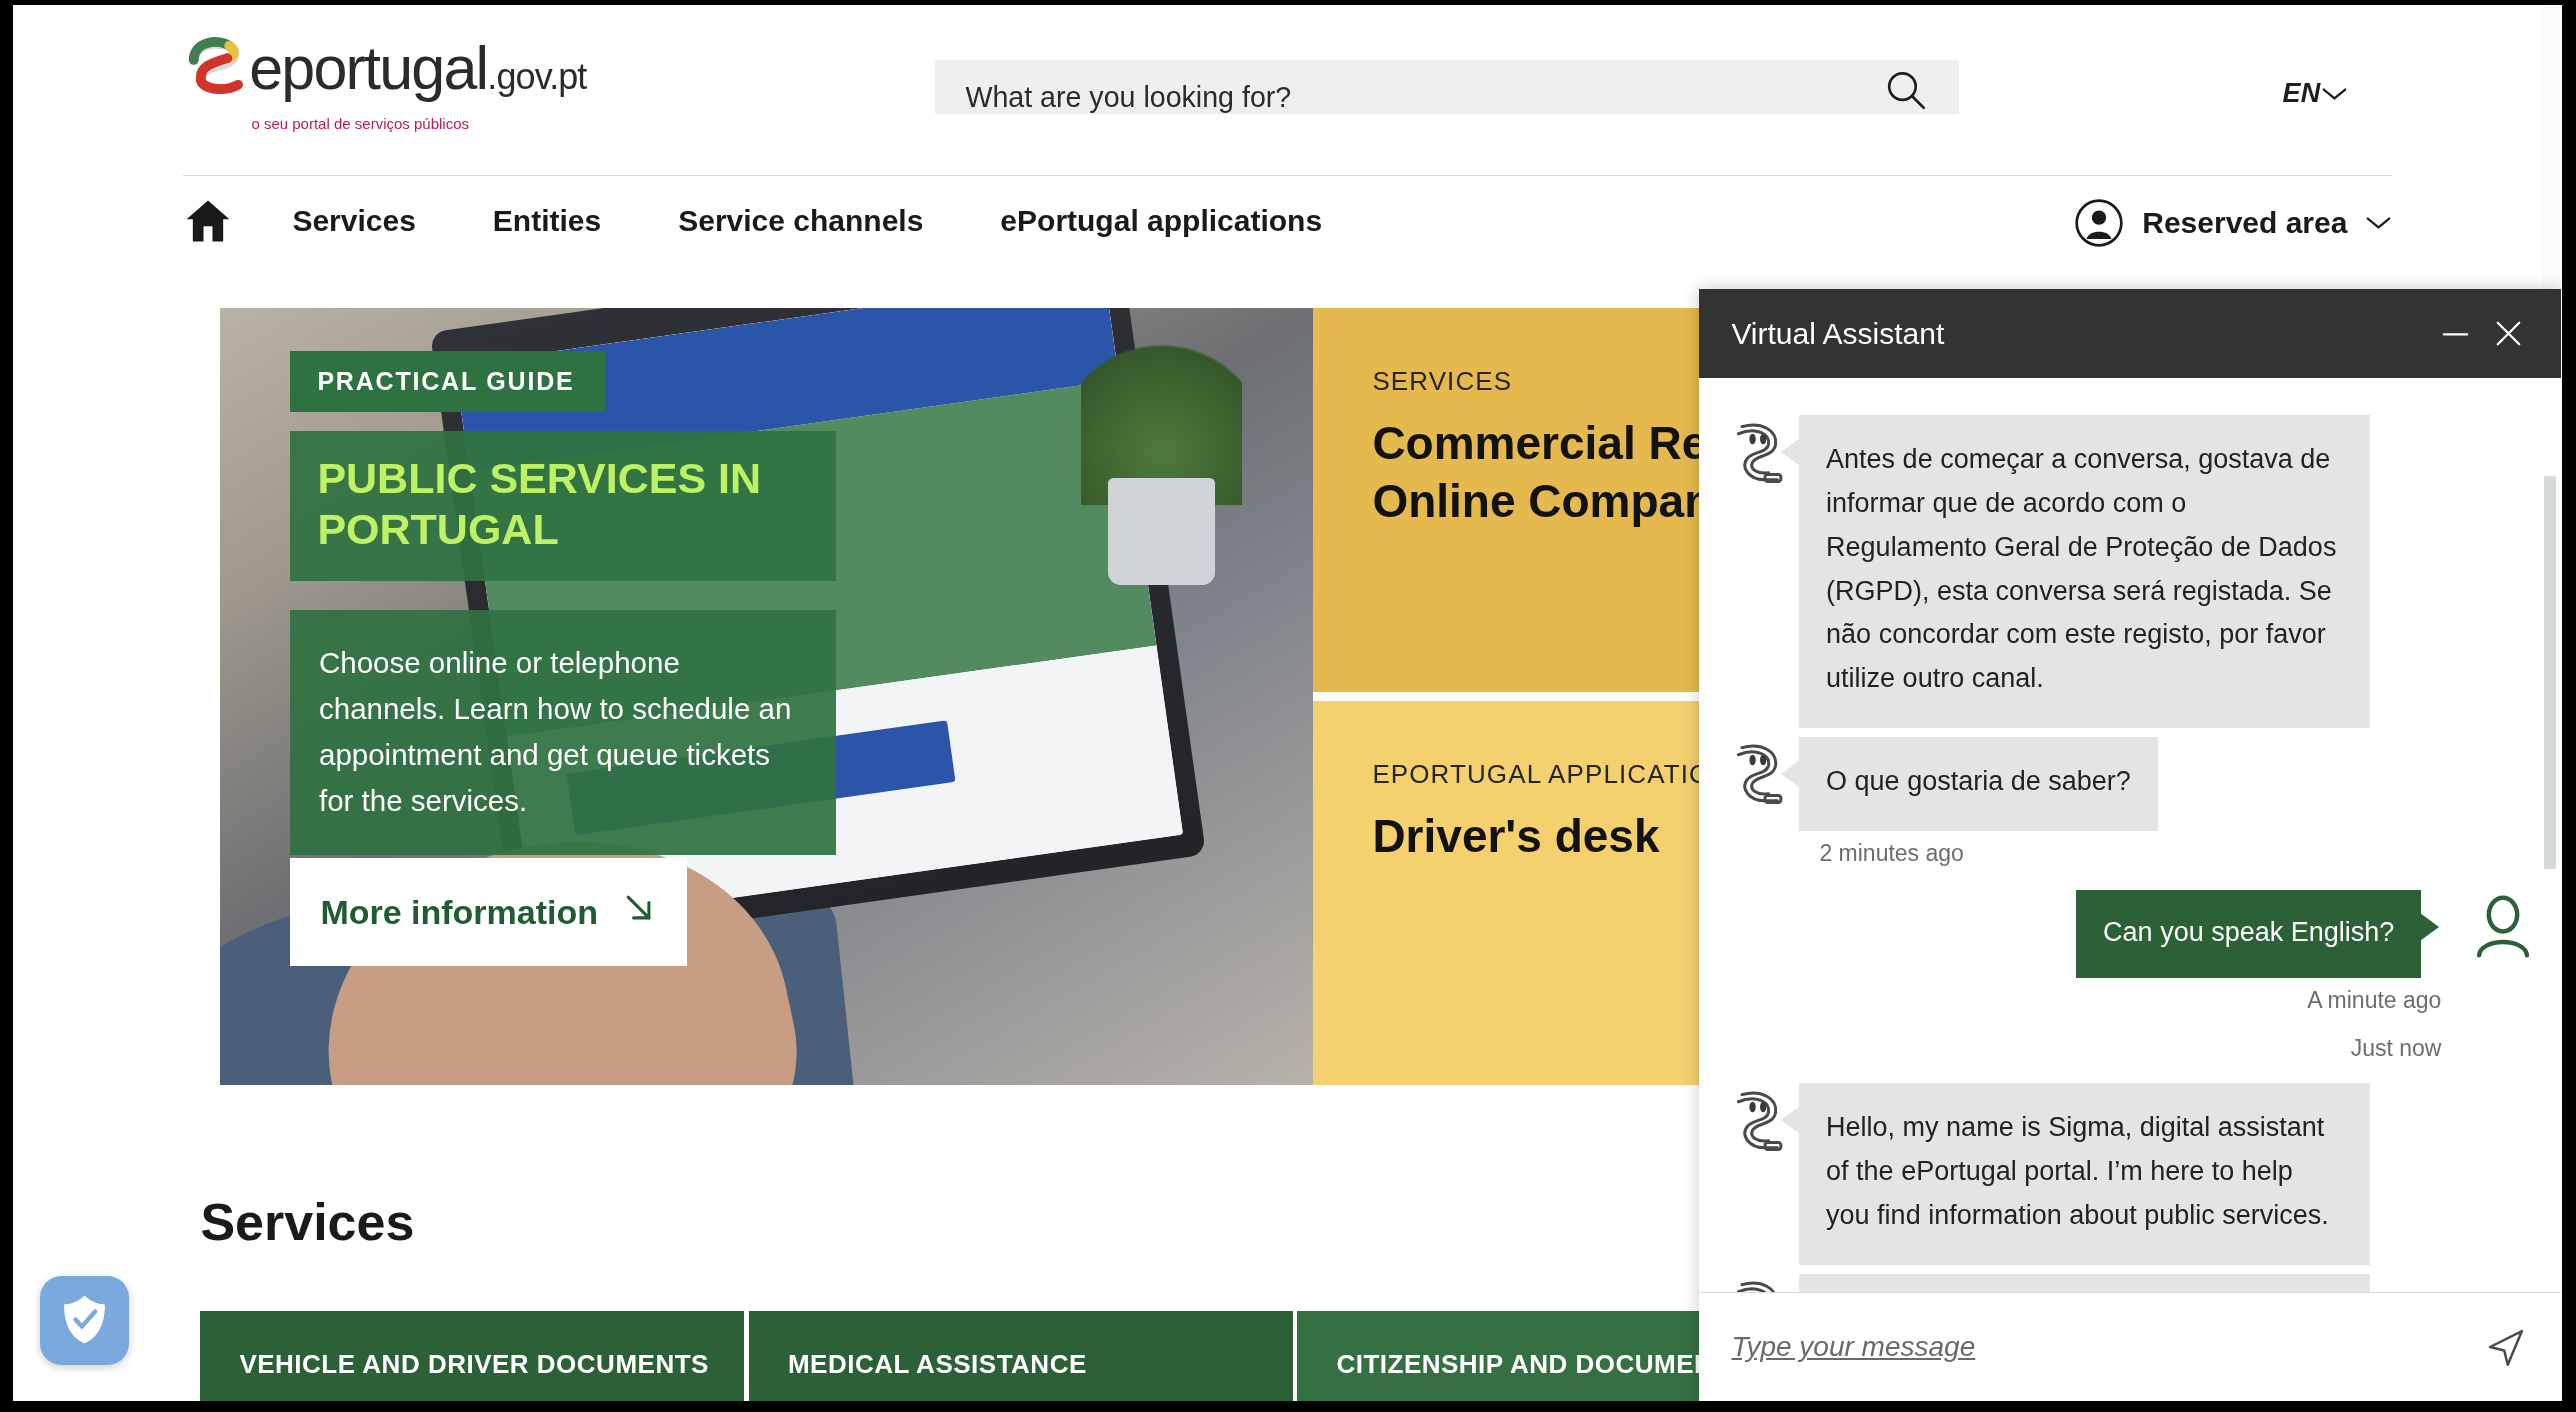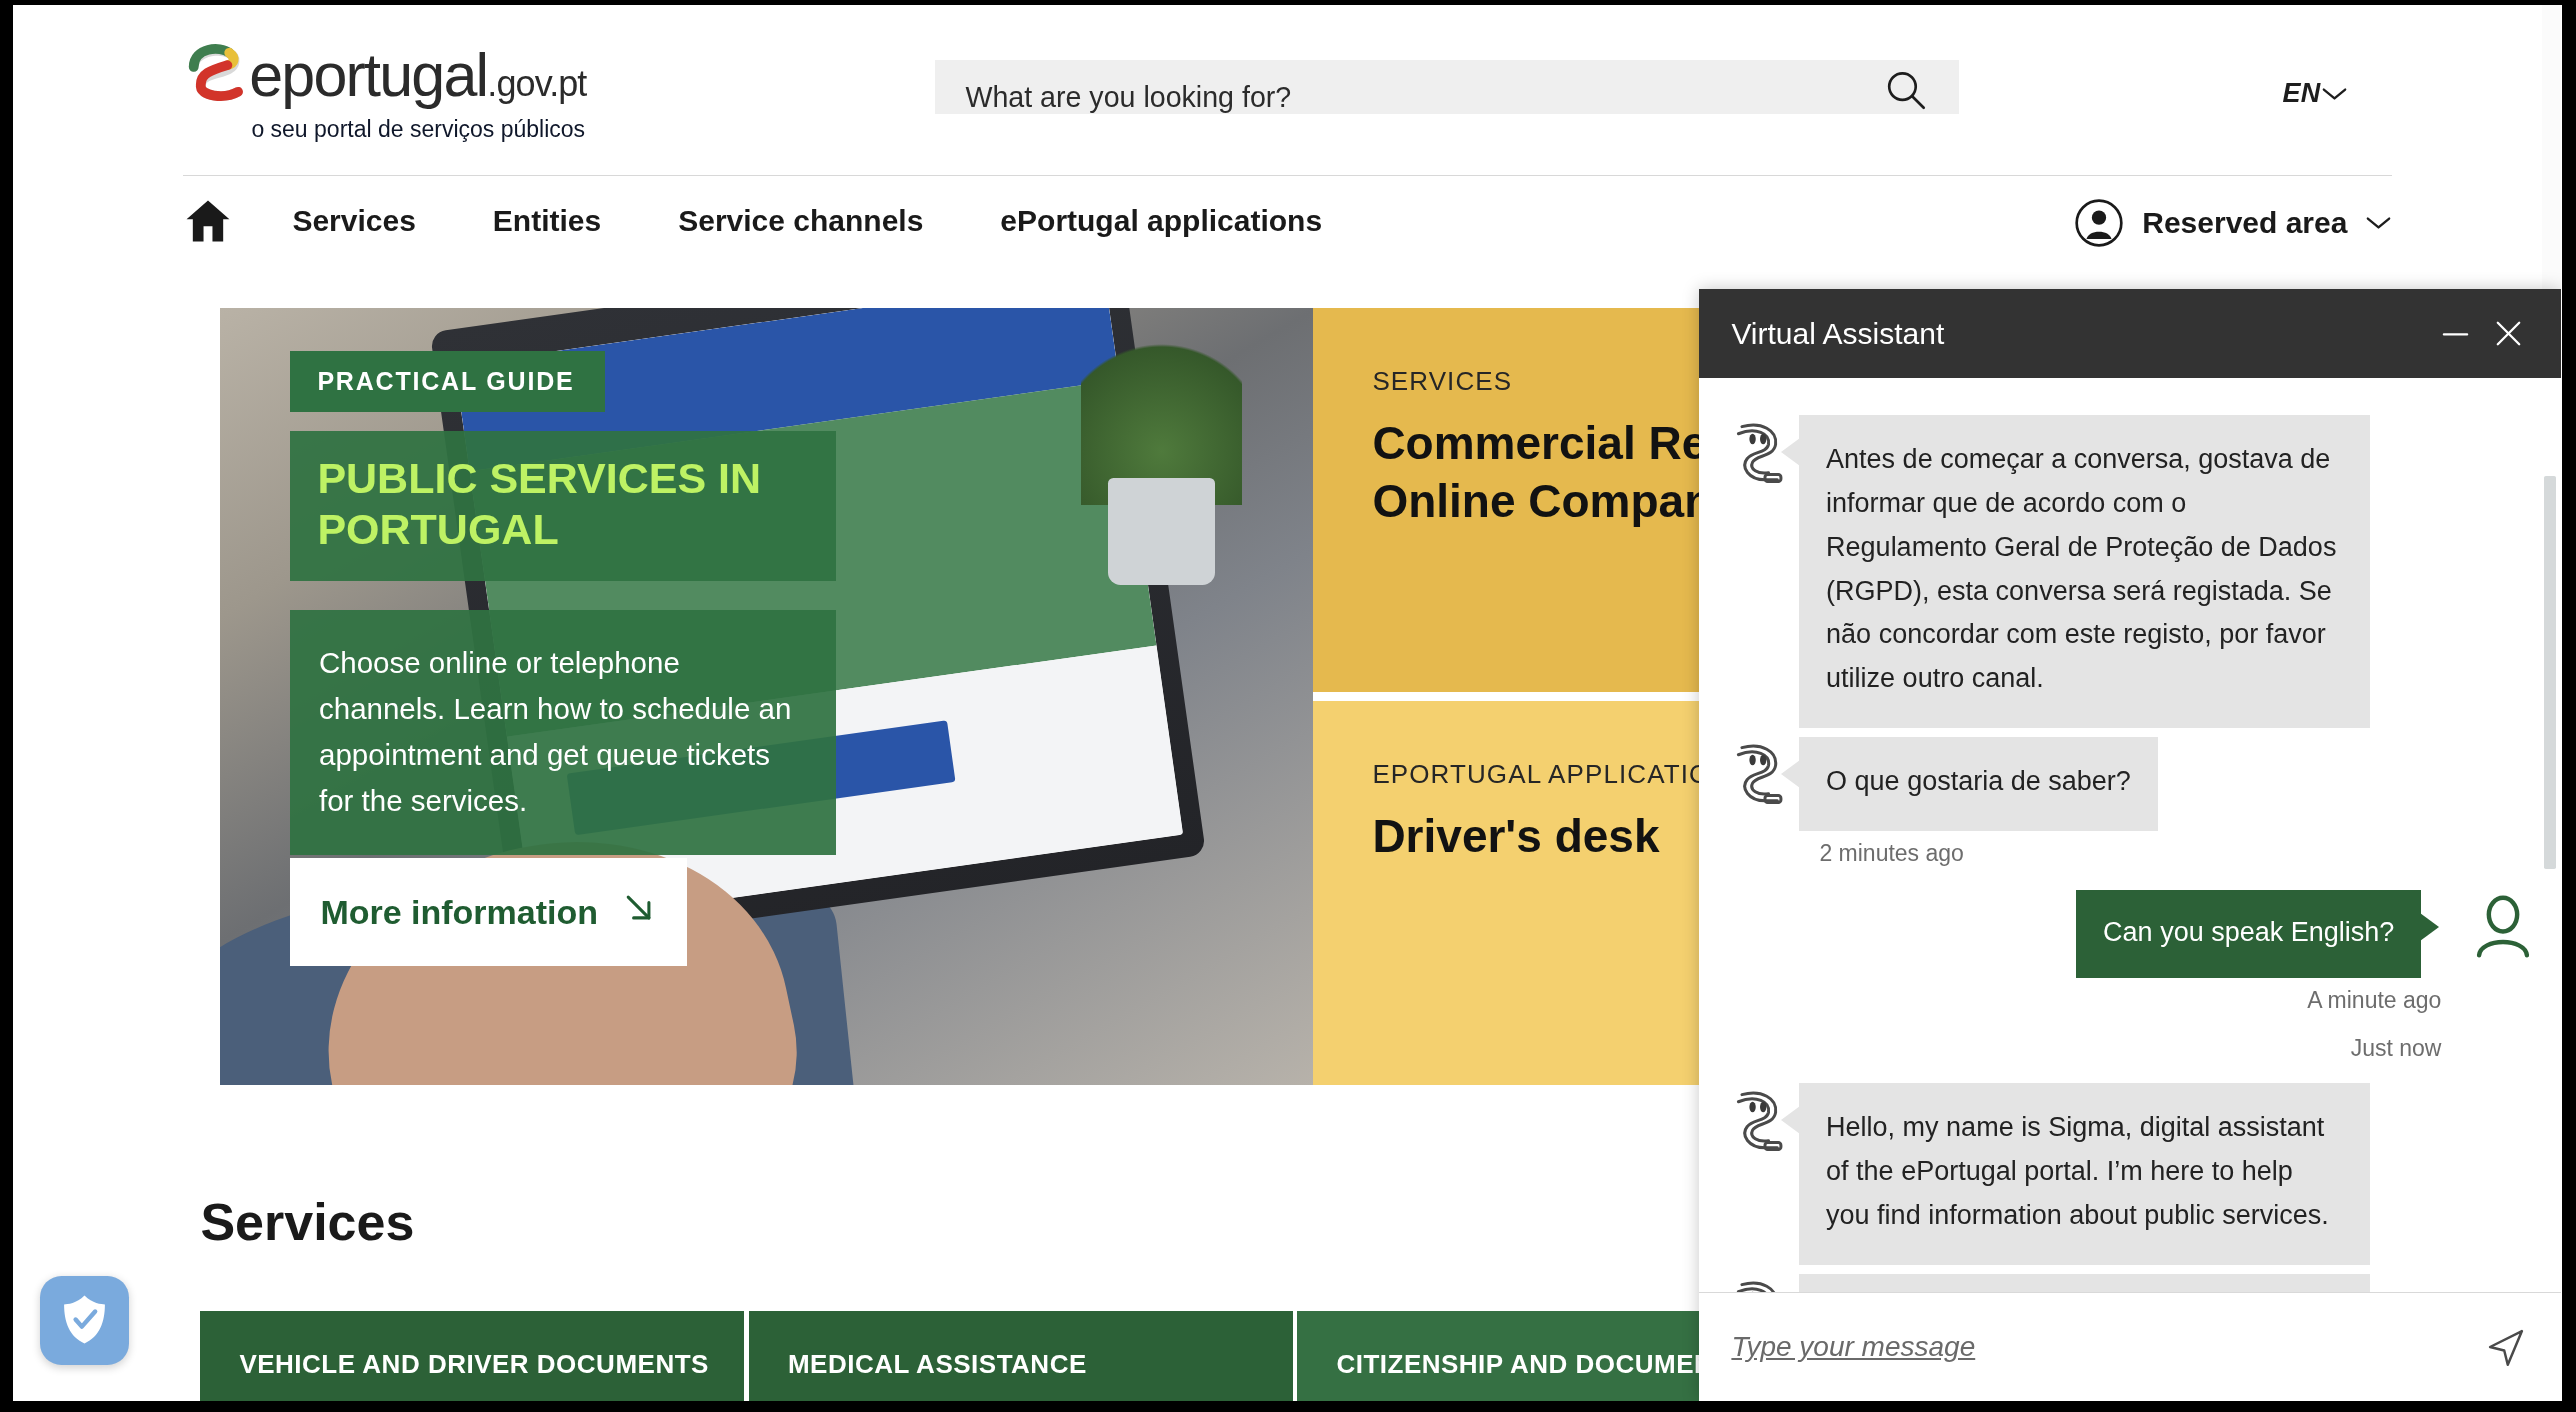--- a/index.html
+++ b/index.html
@@ -26,41 +26,41 @@
     width:2548px; height:1396px;
     background:#fff; overflow:hidden;
   }
 
   
   .header {
     position:absolute; left:0; top:0; width:2548px; height:170px;
     background:#ffffff;
   }
   .logo {
-    position:absolute; left:170px; top:30px;
+    position:absolute; left:170px; top:23px;
     width:437px; height:98px;
   }
   .logo-main {
     display:flex; align-items:flex-end;
     font-family:"Liberation Sans", sans-serif;
   }
   .logo-e {
     width:64px; height:70px; position:relative; margin-right:1.8px;
   }
   .logo-e svg { display:block; }
   .logo-word {
     font-size:61px; font-weight:400; letter-spacing:-1.8px;
     color:#2b2b2b; line-height:0.95;
   }
   .logo-tld {
     font-size:36px; font-weight:400; color:#2b2b2b;
     letter-spacing:-0.9px; line-height:1; padding-bottom:3.6px;
   }
   .logo-sub {
-    font-size:23px; color:#0f172a; margin-top:11px; margin-left:68px;
+    font-size:15px; color:#be185d; margin-top:17px; margin-left:68px;
     letter-spacing:0px;
   }
 
   .searchbar {
     position:absolute; left:922px; top:55px;
     width:1024px; height:54px;
     background:#efefef;
     display:flex; align-items:flex-end;
     padding:0 30px;
   }

